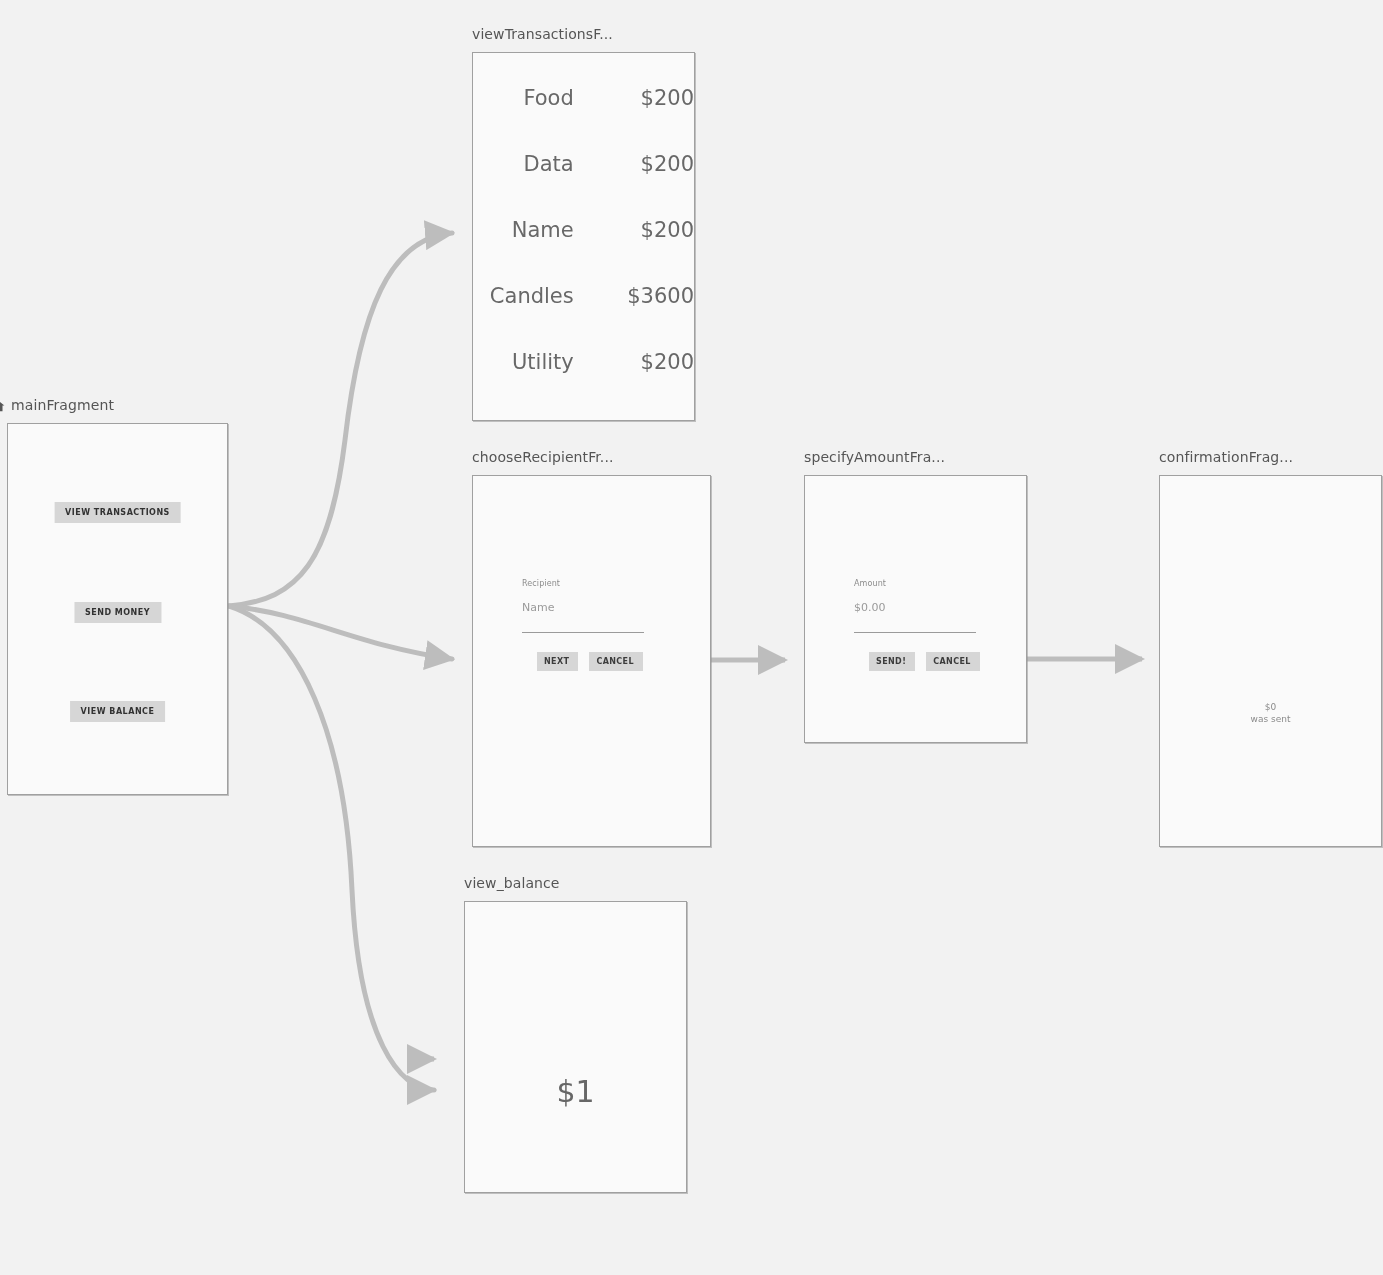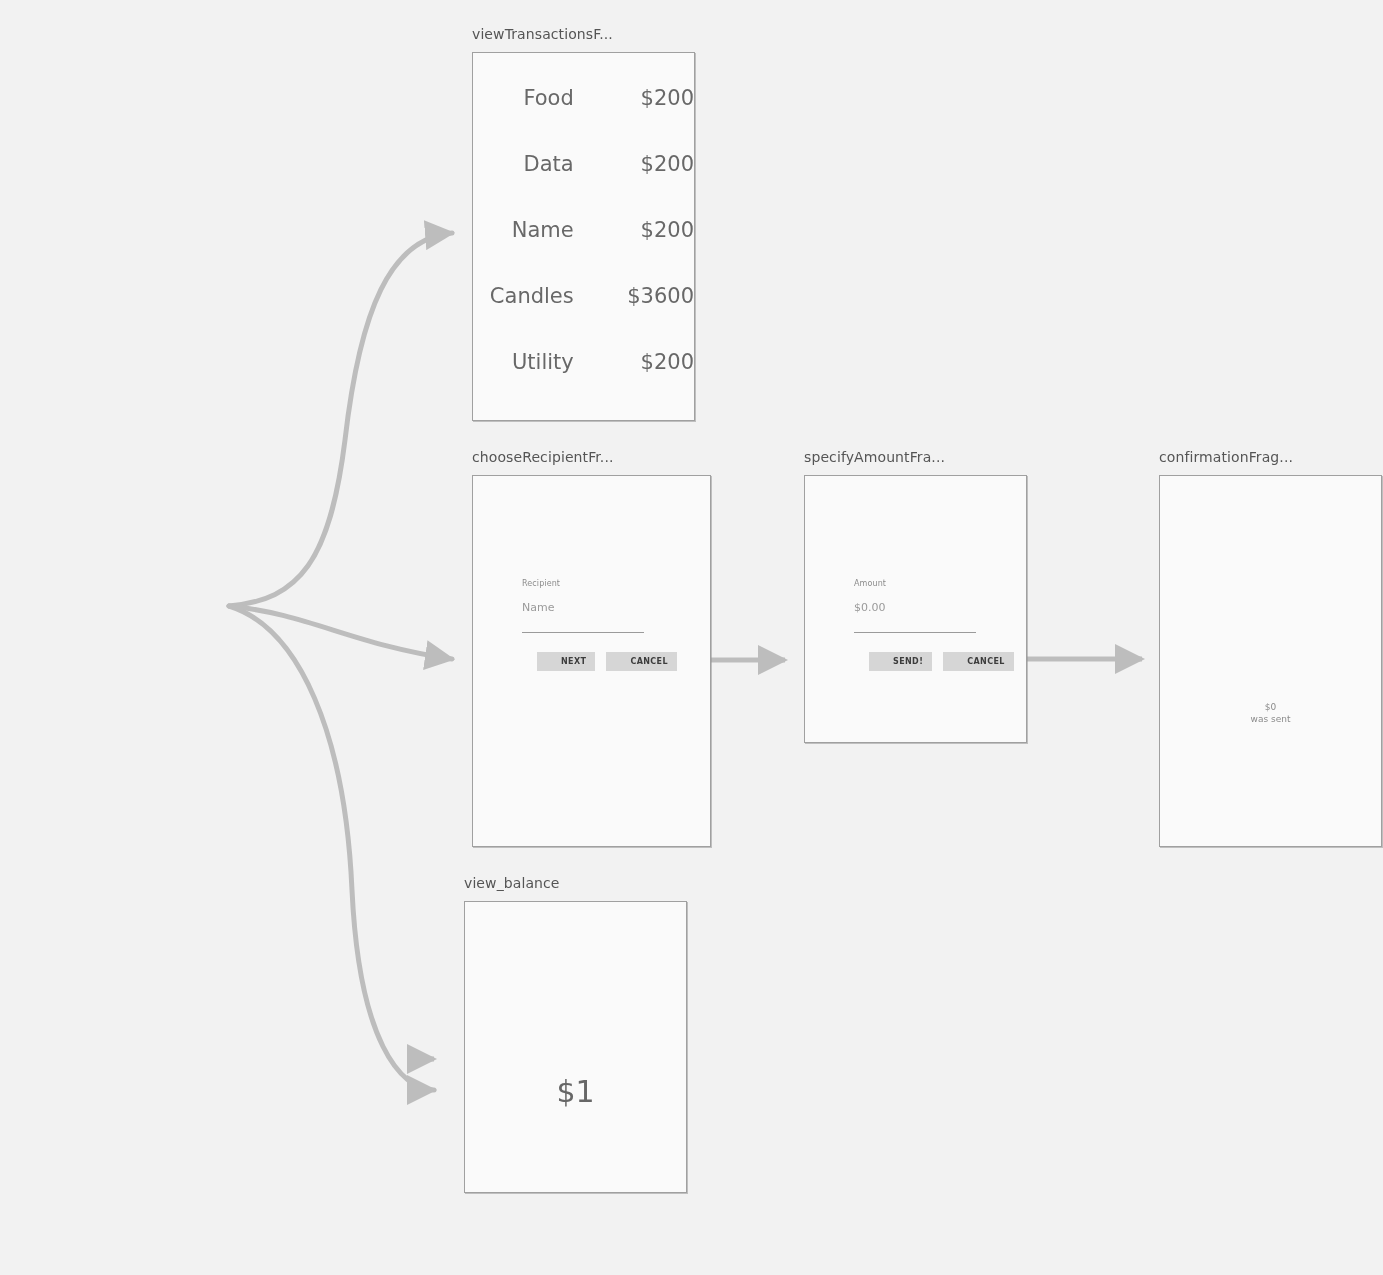--- a/index.html
+++ b/index.html
@@ -118,21 +118,21 @@
     gap: 11px;
     margin-top: 19px;
     padding-left: 15px;
   }
   .mini-btn {
     background: #d6d6d6;
     color: #3c3c3c;
     font-size: 8px;
     font-weight: 700;
     letter-spacing: 0.4px;
-    padding: 5px 9px 5px 24px;
+    padding: 5px 9px 5px 7px;
     line-height: 9px;
     border: 0;
     font-family: "DejaVu Sans", "Liberation Sans", sans-serif;
     white-space: nowrap;
   }
 
   .main-btns {
     position: absolute;
     left: 0; right: 0; top: 0; bottom: 0;
   }
@@ -189,20 +189,35 @@
 
     <path d="M 229 606 C 300 628 345 735 352 890 C 359 1040 400 1090 434 1090" fill="none" stroke="#bdbdbd" stroke-width="5" stroke-linecap="round" marker-end="url(#ah)"></path>
 
     <path d="M 424 1059 L 434 1059" fill="none" stroke="#bdbdbd" stroke-width="5" stroke-linecap="butt" marker-end="url(#ah)"></path>
 
     <path d="M 697 660 L 785 660" fill="none" stroke="#bdbdbd" stroke-width="5" stroke-linecap="butt" marker-end="url(#ah)"></path>
 
     <path d="M 1027 659 L 1142 659" fill="none" stroke="#bdbdbd" stroke-width="5" stroke-linecap="butt" marker-end="url(#ah)"></path>
   </svg>
 
+  <div class="node" style="left:7px; top:423px; width:221px; height:372px;">
+    <div class="node-title with-icon">
+      <svg class="home-icon" viewBox="0 0 24 24">
+          <path fill="#555555" d="M12 3 L23 12 L20 12 L20 21 L14.5 21 L14.5 15 L9.5 15 L9.5 21 L4 21 L4 12 L1 12 Z"></path>
+        </svg>
+      <span>mainFragment</span>
+    </div>
+    <div class="frame">
+      <div class="main-btns">
+        <div class="main-btn" style="top:78px;">VIEW TRANSACTIONS</div>
+        <div class="main-btn" style="top:178px;">SEND MONEY</div>
+        <div class="main-btn" style="top:277px;">VIEW BALANCE</div>
+      </div>
+    </div>
+  </div>
 
   <div class="node" style="left:472px; top:52px; width:223px; height:369px;">
     <div class="node-title">viewTransactionsF...</div>
     <div class="frame">
       <div class="tx-list">
         <div class="tx-row">
           <span class="tx-label">Food</span>
           <span class="tx-amount">$200</span>
         </div>
         <div class="tx-row">

